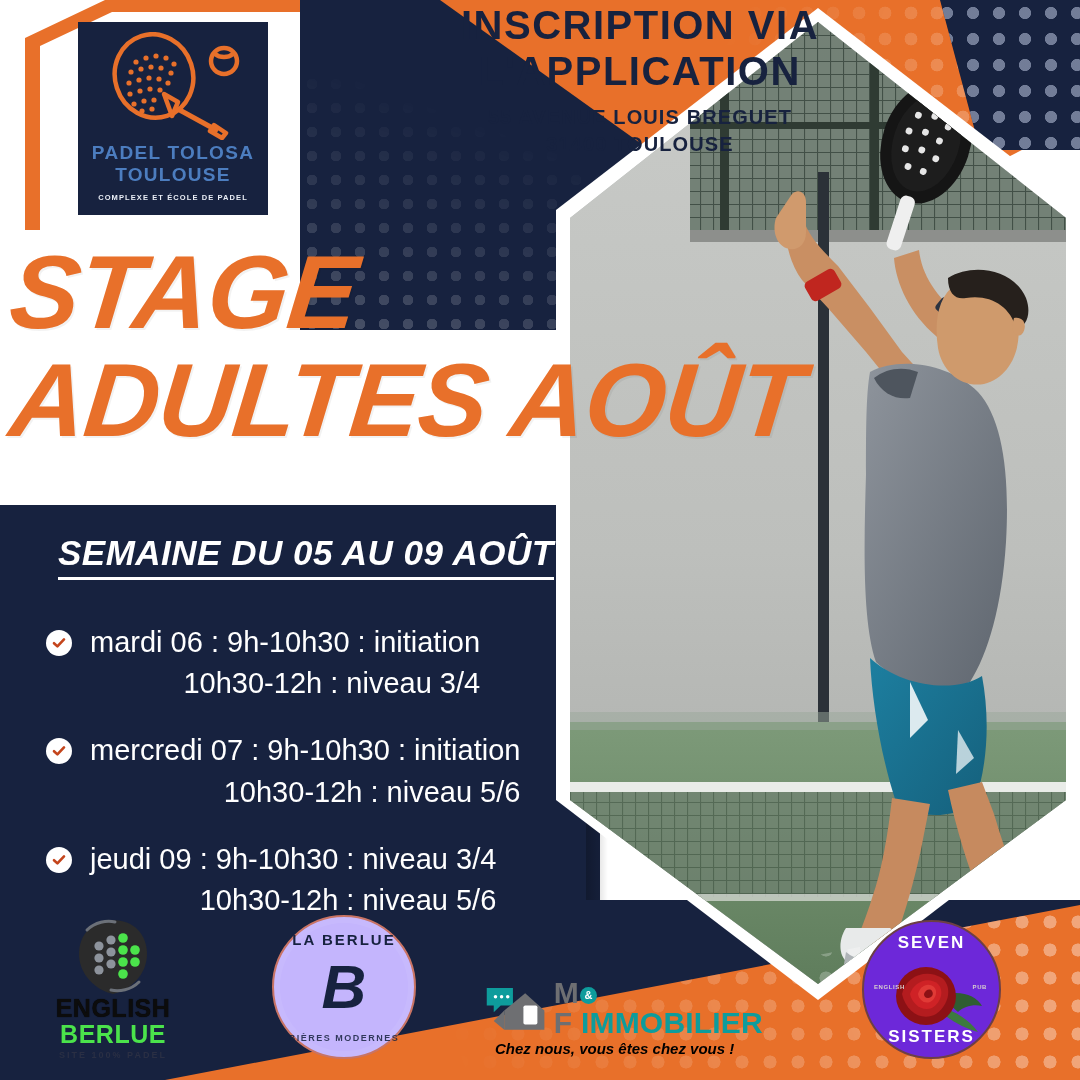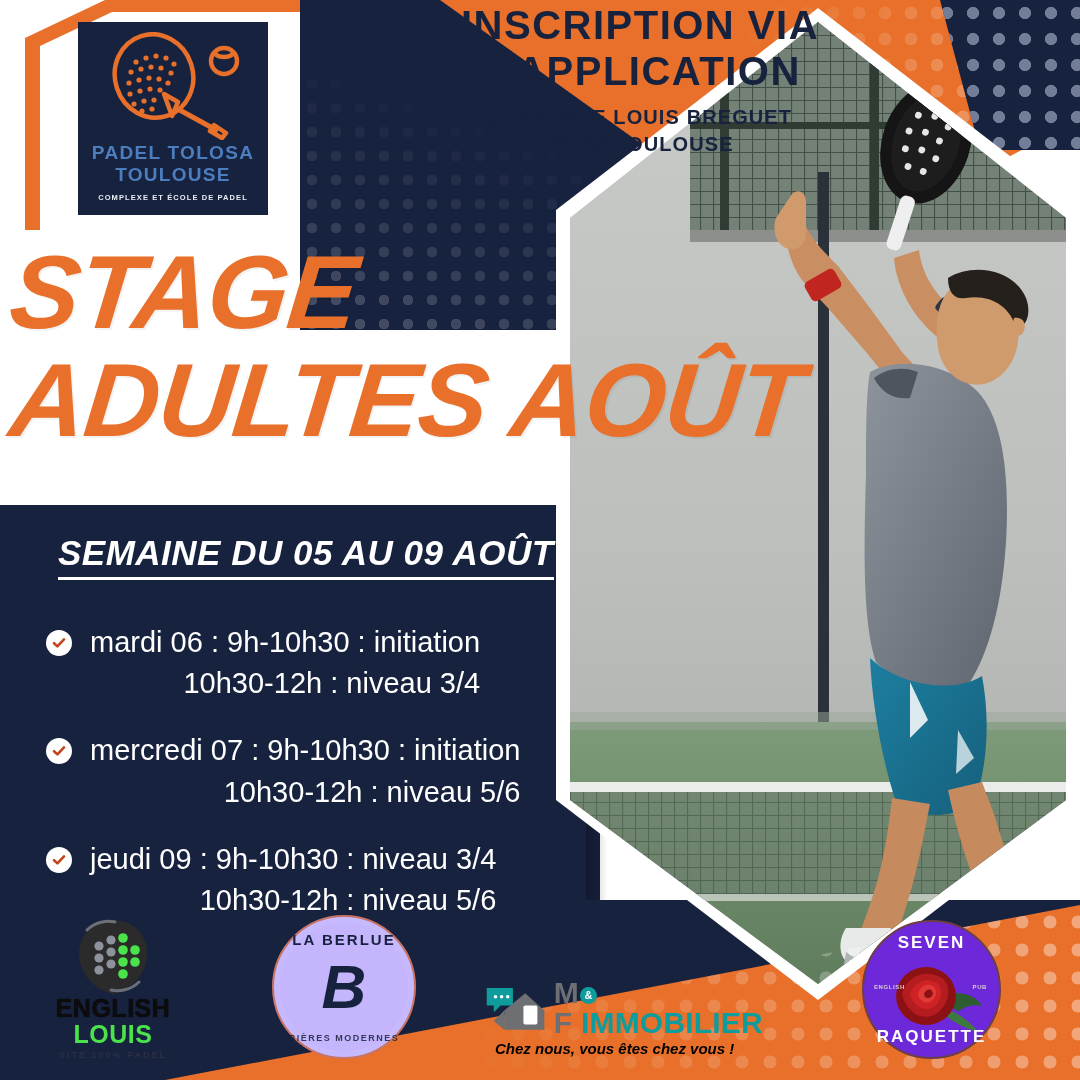--- a/index.html
+++ b/index.html
@@ -388,21 +388,21 @@
         <g fill="#4BE34B">
           <circle cx="50" cy="20" r="4.8"></circle>
             <circle cx="50" cy="32" r="4.8"></circle>
             <circle cx="50" cy="44" r="4.8"></circle>
           <circle cx="50" cy="56" r="4.8"></circle>
             <circle cx="62" cy="32" r="4.8"></circle>
             <circle cx="62" cy="44" r="4.8"></circle>
         </g>
       </svg>
       <div class="rq-t1">ENGLISH</div>
-      <div class="rq-t2">LOUIS</div>
+      <div class="rq-t2">BERLUE</div>
       <div class="rq-t3">SITE 100% PADEL</div>
     </div>
 
     <div class="sp sp-berlue">
       <div class="berlue-top">LA BERLUE</div>
       <div class="berlue-b">B</div>
       <div class="berlue-bot">BIÈRES MODERNES</div>
     </div>
 
     <div class="sp sp-mf">
@@ -435,17 +435,17 @@
           <path d="M6 14 C 22 16, 40 26, 50 40 C 36 36, 20 28, 6 14 Z" fill="#3d7a3f"></path>
           <ellipse cx="-2" cy="4" rx="30" ry="29" fill="#8c1115"></ellipse>
           <path d="M-26 2 C -22 -16, -2 -24, 14 -14 C 24 -6, 22 12, 8 22 C -6 30, -22 20, -26 2 Z" fill="#b41c1f"></path>
           <path d="M-18 2 C -14 -10, 0 -16, 10 -8 C 16 -2, 14 10, 4 16 C -6 20, -16 12, -18 2 Z" fill="#cf2226"></path>
           <path d="M-10 2 C -8 -6, 0 -10, 6 -5 C 10 -1, 8 7, 2 10 C -4 12, -9 8, -10 2 Z" fill="#e03a36"></path>
           <path d="M-4 2 C -3 -2, 2 -4, 4 -1 C 6 2, 4 6, 0 6 C -3 6, -4 4, -4 2 Z" fill="#8c1115"></path>
         </g>
       </svg>
       <div class="sv-l">ENGLISH</div>
       <div class="sv-r">PUB</div>
-      <div class="sv-bot">RAQUETTE</div>
+      <div class="sv-bot">SISTERS</div>
     </div>
 
   </div>
 </div>
 
 </body></html>

